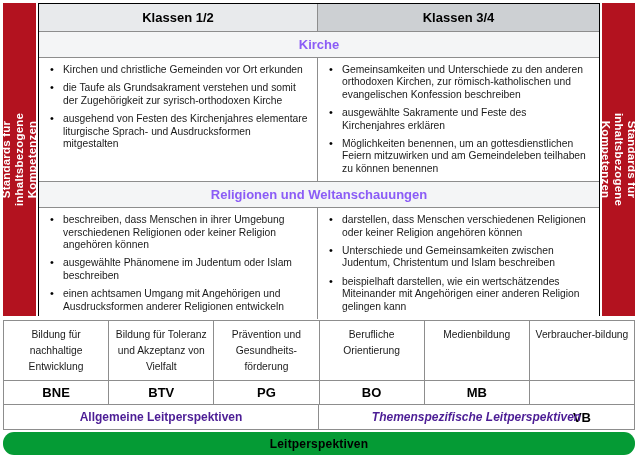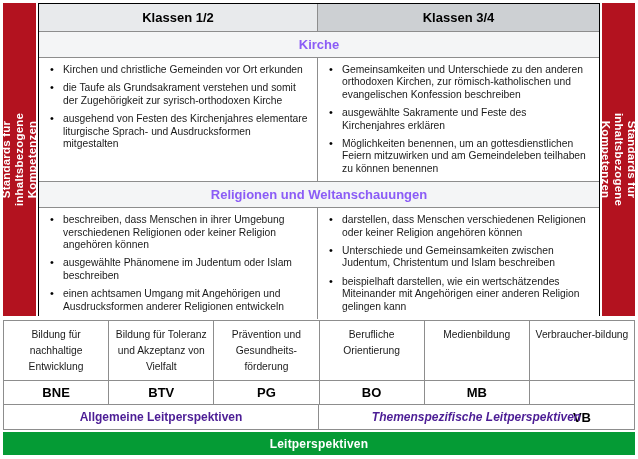--- a/index.html
+++ b/index.html
@@ -206,27 +206,28 @@
   .lp-groups .cell.g2 { width: 50%; font-style: italic; }
 
   
   #green-bar {
     position: absolute;
     left: 3px;
     top: 432px;
     width: 632px;
     height: 23px;
     background: #059b35;
-    color: #ffffff;
+    color: #000000;
     font-weight: bold;
     font-size: 12px;
     display: flex;
     align-items: center;
     justify-content: center;
     letter-spacing: 0.2px;
+    border-radius: 11px;
   }
 </style>
 </head>
 <body>
 
 <div id="page">
 
   <div class="side-bar" id="side-left">
     <span class="vtext">Standards für inhaltsbezogene Kompetenzen</span>
   </div>

